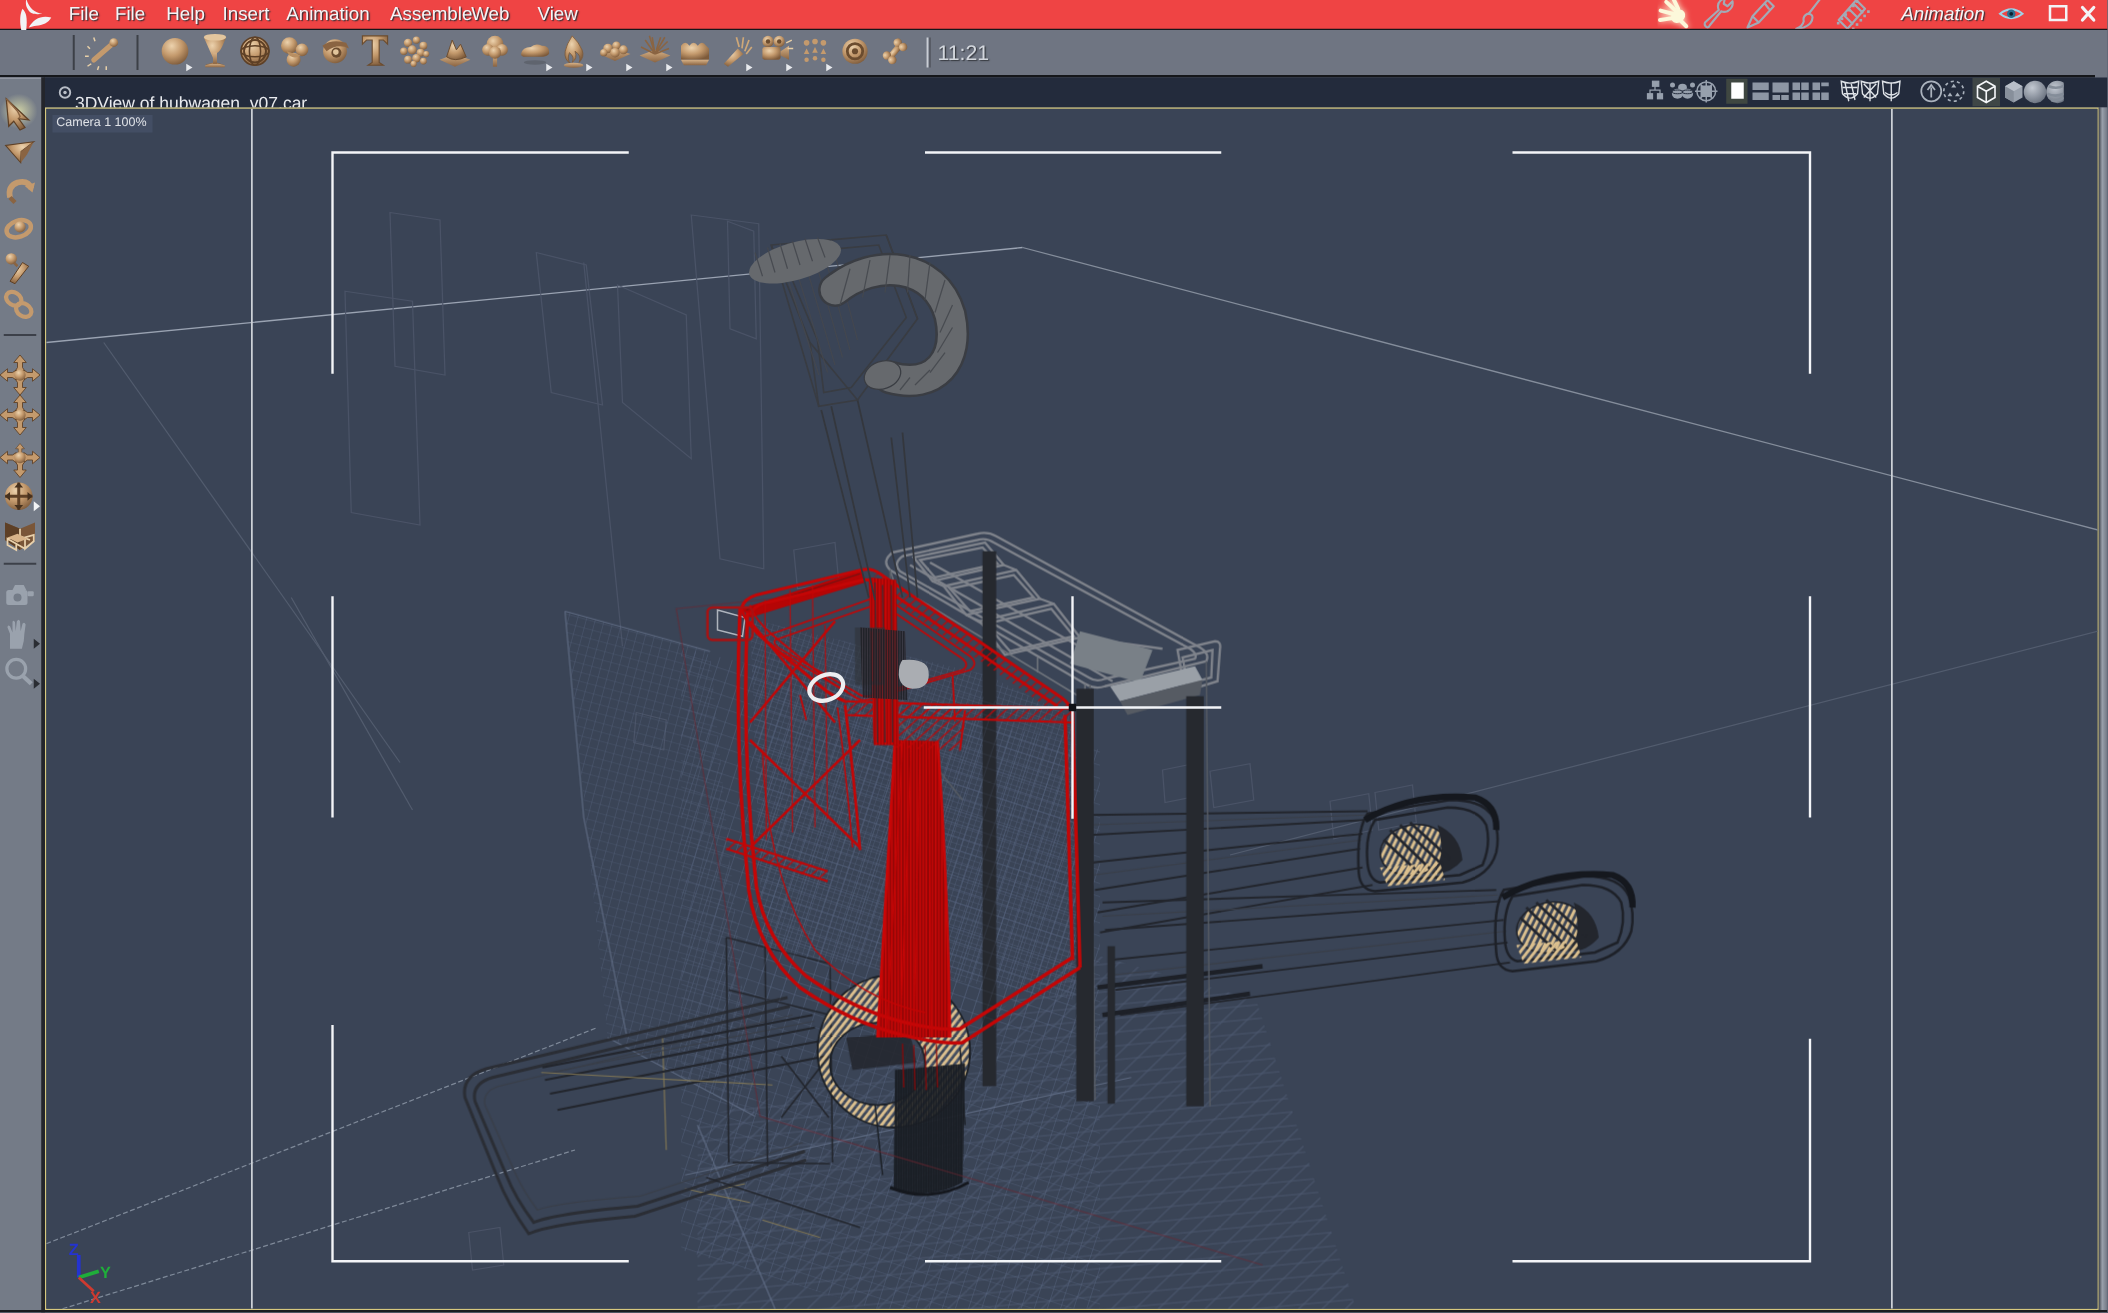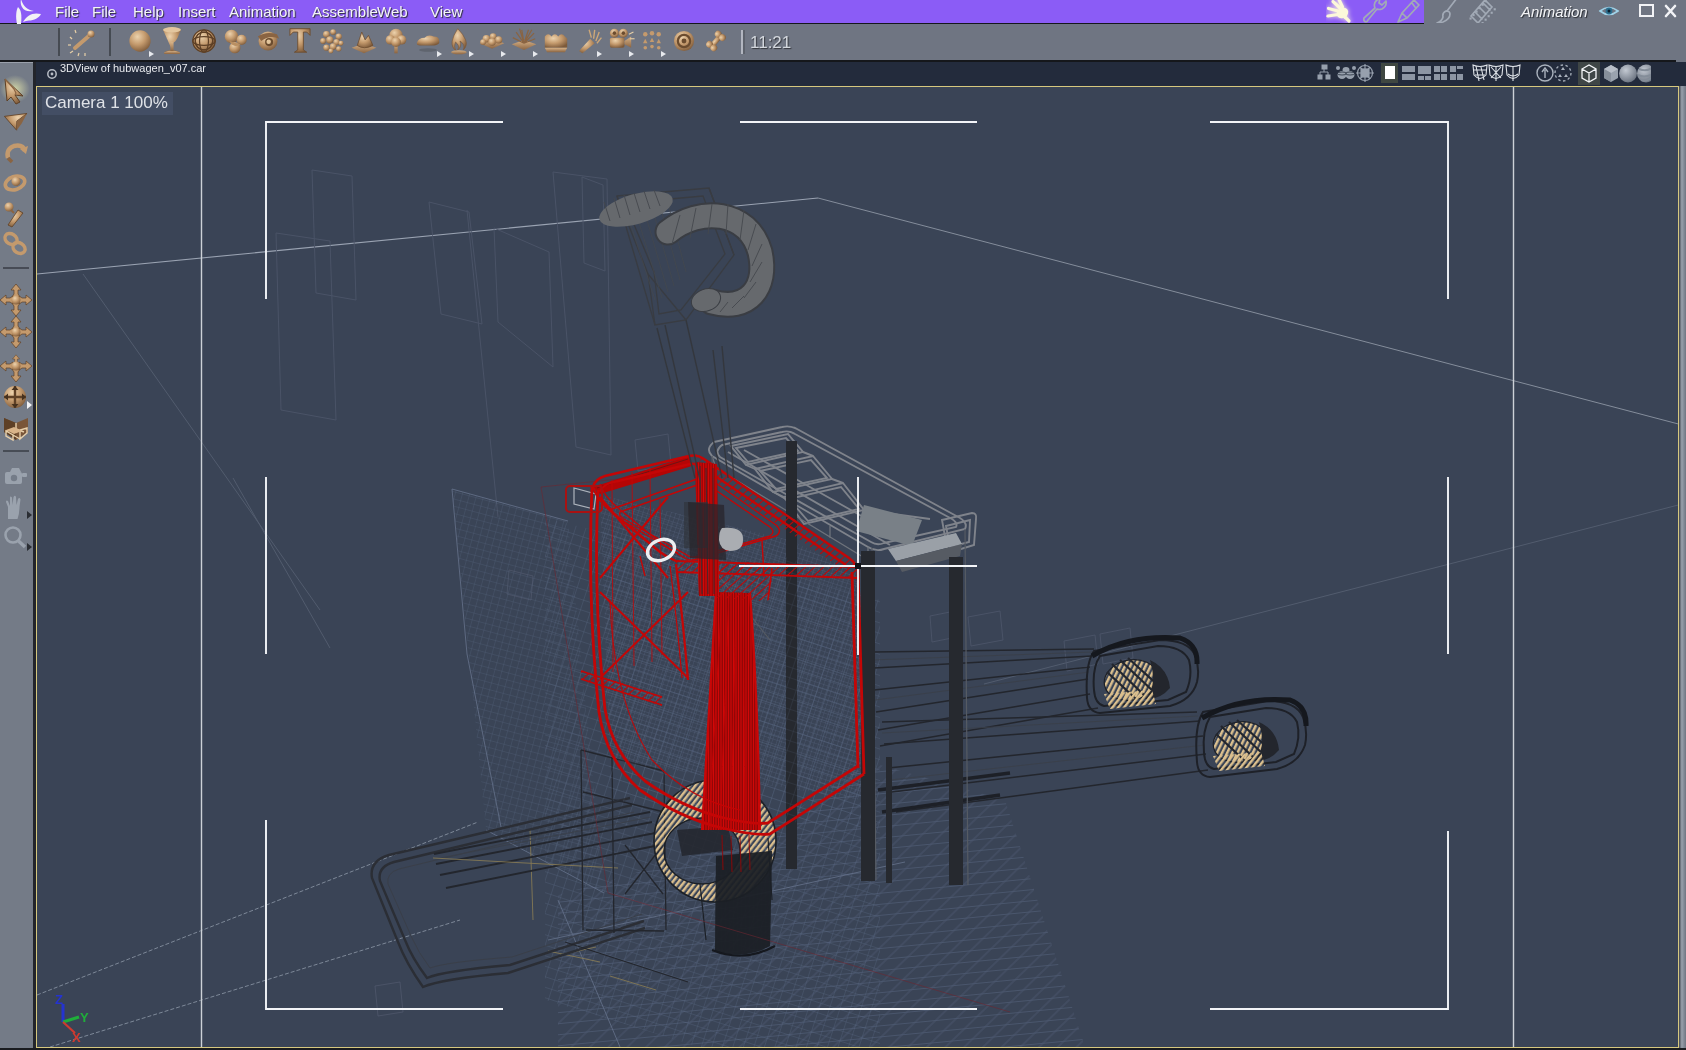--- a/index.html
+++ b/index.html
@@ -1,27 +1,27 @@
 <!DOCTYPE html>
 <html><head>
 <meta charset="utf-8">
 <style>
   html,body{margin:0;padding:0;background:#6f7582;width:1686px;height:1050px;overflow:hidden;}
   body{font-family:"Liberation Sans", sans-serif;position:relative;}
-  .menubar{position:absolute;left:0;top:0;width:1424px;height:23px;background:#8b5cf6;border-bottom:1px solid #15171b;}
+  .menubar{position:absolute;left:0;top:0;width:1686px;height:23px;background:#ef4444;border-bottom:1px solid #15171b;}
   .menubar .mi{position:absolute;top:3px;color:#f4f5f7;font-size:15px;text-shadow:1px 1px 1px #2a2d33;}
   .toolbar{position:absolute;left:0;top:24px;width:1676px;height:36px;background:#6f7582;border-bottom:2px solid #15171b;}
   .titlebar{position:absolute;left:35px;top:62px;width:1651px;height:24px;background:#232b3c;}
-  .titlebar .tt{position:absolute;left:25px;top:0;color:#e9ebef;font-size:11px;}
+  .titlebar .tt{position:absolute;left:25px;top:12px;color:#e9ebef;font-size:14px;}
   .lefttools{position:absolute;left:0;top:62px;width:33px;height:988px;background:#747b87;border-top:1px solid #9aa0ab;}
   .ltgap{position:absolute;left:33px;top:62px;width:3px;height:988px;background:#23252b;}
   .viewport{position:absolute;left:36px;top:86px;width:1643px;height:962px;background:#3a4456;border:1px solid #d6c87e;box-sizing:border-box;}
   .rightstrip{position:absolute;left:1679px;top:86px;width:7px;height:964px;background:linear-gradient(90deg,#3f434c,#99a0ab 40%,#6f7582);}
   .bottomstrip{position:absolute;left:0px;top:1048px;width:1686px;height:2px;background:#1a1c20;}
-  .camlabel{position:absolute;left:42px;top:92px;color:#dfe2e7;font-size:17px;background:#434e64;padding:1px 5px 2px 3px;}
+  .camlabel{position:absolute;left:42px;top:92px;color:#dfe2e7;font-size:10px;background:#434e64;padding:1px 5px 2px 3px;}
 </style>
 </head>
 <body>
 <div class="menubar">
   <svg style="position:absolute;left:14px;top:0px" width="36" height="24" viewBox="0 0 36 24">
       <path d="M7,-1 C9,6 13,10 20,11 C14,12 10,11 8,7 C6.5,4.5 6.5,2 7,-1 Z" fill="#f2f3f5"></path>
       <path d="M4,7 C7,10 8,14 7,24 L3,24 C1.5,17 2,11 4,7 Z" fill="#f2f3f5"></path>
       <path d="M9,22 C13,15 19,12 27,14 C25,18 20,20.5 15,20.5 C13,20.5 11,21.5 9,22 Z" fill="#f2f3f5"></path>
     </svg>
   <span class="mi" style="left:55px">File</span>

